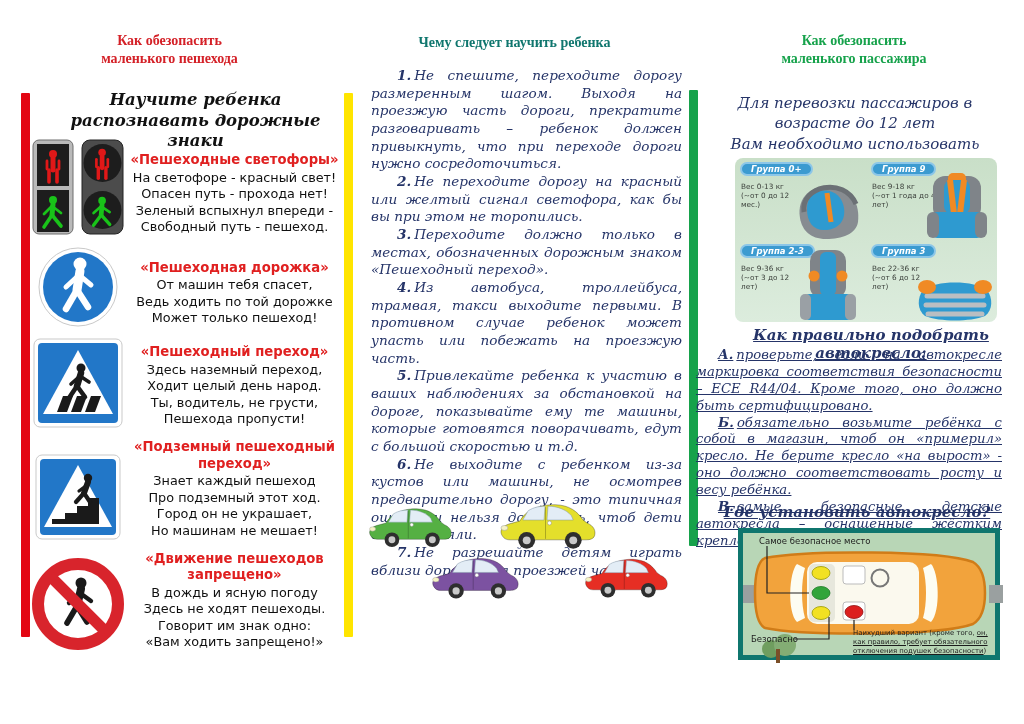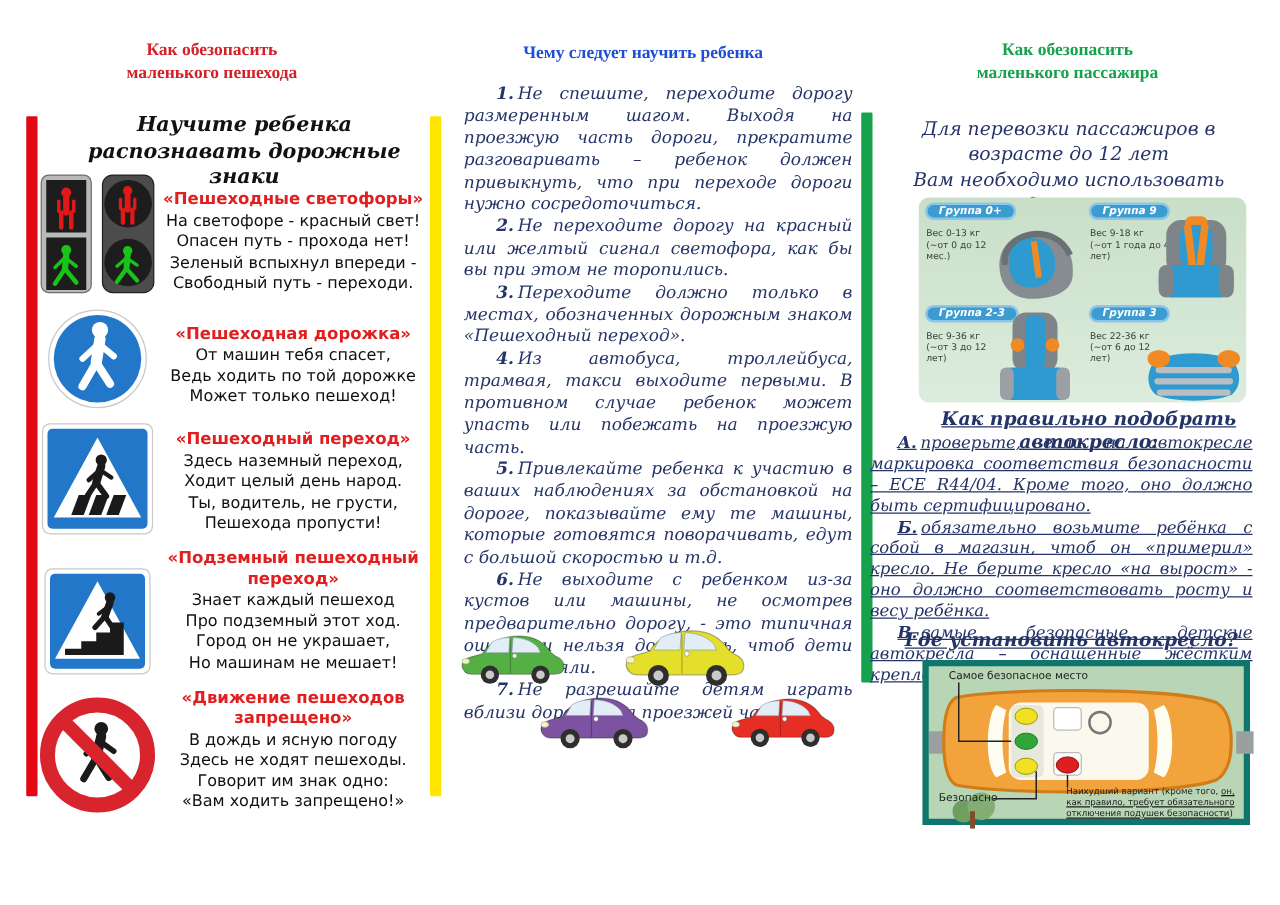--- a/index.html
+++ b/index.html
@@ -153,21 +153,21 @@
             <line x1="17" y1="13" x2="9" y2="20" stroke-width="2.8"></line>
             <line x1="17" y1="13" x2="26" y2="19" stroke-width="2.8"></line>
           </g>
         </svg>
       </div>
       <div class="sign-text">
         <div class="sign-heading">«Пешеходные светофоры»</div>
         <div>На светофоре - красный свет!</div>
         <div>Опасен путь - прохода нет!</div>
         <div>Зеленый вспыхнул впереди -</div>
-        <div>Свободный путь - переходи.</div>
+        <div>Свободный путь - пешеход.</div>
       </div>
     </div>
 
     <div class="sign-row">
       <div class="sign-icon">
         <svg width="80" height="80" viewBox="0 0 80 80">
           <circle cx="40" cy="40" r="39" fill="#ffffff" stroke="#c9c9c9"></circle>
           <circle cx="40" cy="40" r="35" fill="#2277c8"></circle>
           <g stroke="#ffffff" fill="#ffffff" stroke-linecap="round">
             <circle cx="42" cy="17" r="6.5" stroke="none"></circle>
@@ -266,21 +266,21 @@
         <div>«Вам ходить запрещено!»</div>
       </div>
     </div>
 
   </div>
 </div>
 
 <div class="col" id="col-mid">
   <div class="vbar" id="bar-mid" style="background: rgb(255, 229, 0);"></div>
 
-  <div class="big-title" id="mid-title" style="color: #1d4ed8;">
+  <div class="big-title" id="mid-title" style="color: #0f766e;">
     <div>Чему следует научить ребенка</div>
   </div>
 
   <div id="mid-list" class="script-text">
     <p><span class="num">1.</span><span>Не спешите, переходите дорогу размеренным шагом. Выходя на проезжую часть дороги, прекратите разговаривать – ребенок должен привыкнуть, что при переходе дороги нужно сосредоточиться.</span></p>
     <p><span class="num">2.</span><span>Не переходите дорогу на красный или желтый сигнал светофора, как бы вы при этом не торопились.</span></p>
     <p><span class="num">3.</span><span>Переходите должно только в местах, обозначенных дорожным знаком «Пешеходный переход».</span></p>
     <p><span class="num">4.</span><span>Из автобуса, троллейбуса, трамвая, такси выходите первыми. В противном случае ребенок может упасть или побежать на проезжую часть.</span></p>
     <p><span class="num">5.</span><span>Привлекайте ребенка к участию в ваших наблюдениях за обстановкой на дороге, показывайте ему те машины, которые готовятся поворачивать, едут с большой скоростью и т.д.</span></p>
     <p><span class="num">6.</span><span>Не выходите с ребенком из-за кустов или машины, не осмотрев предварительно дорогу, - это типичная ошибка и нельзя допускать, чтоб дети ее повторяли.</span></p>

